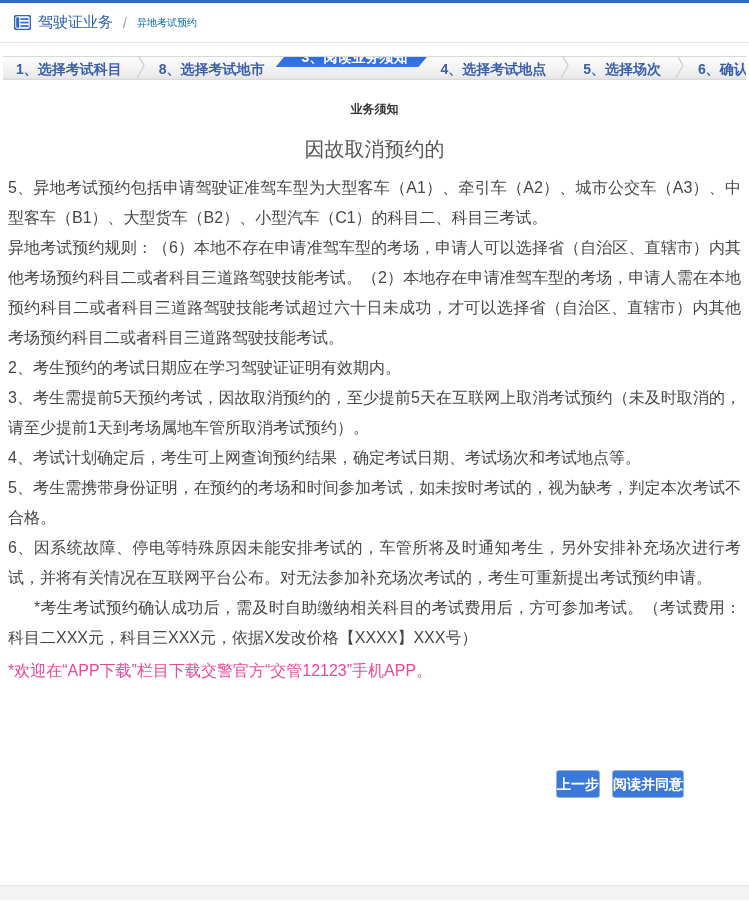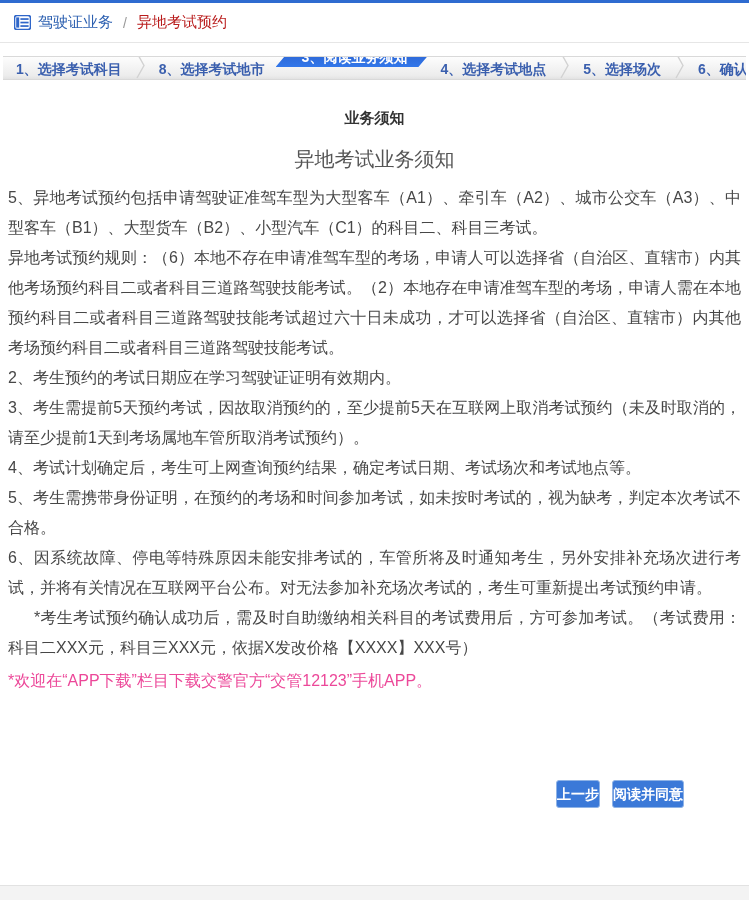--- a/index.html
+++ b/index.html
@@ -20,21 +20,21 @@
     height: 40px;
     display: flex;
     align-items: center;
     padding: 0 14px;
     border-bottom: 1px solid #e6e6e6;
     flex: 0 0 auto;
   }
   .crumb-icon { display: inline-flex; margin-right: 7px; }
   .crumb-link { color: #2b5fb0; font-size: 15px; font-weight: 400; cursor: pointer; }
   .crumb-sep { color: #999; font-size: 14px; margin: 0 10px; }
-  .crumb-current { color: #b91c1c; font-size: 15px; }
+  .crumb-current { color: #0369a1; font-size: 10px; }
 
   
   .stepbar-wrap { padding: 13px 3px 0 3px; flex: 0 0 au-to; }
   .stepbar {
     height: 24px;
     display: flex;
     align-items: flex-end;
     background: linear-gradient(180deg, #fdfdfd 0%, #ececec 85%, #e2e2e2 100%);
     border: 1px solid #d9d9d9;
     border-left: none;
@@ -58,24 +58,24 @@
     padding: 8px 22px 0 26px;
     margin: 12px -2px;
   }
   .step-sep { display: flex; align-items: center; padding: 0 1px; }
   .stepbar .filler { flex: 1; }
 
   
   .content { padding: 15px 8px 0 8px; flex: 1 1 auto; }
   .notice-title {
     text-align: center;
-    font-size: 15px;
+    font-size: 12px;
     font-weight: 700;
     color: #333;
-    margin-top: 14px;
+    margin-top: 6px;
   }
   .notice-subtitle {
     text-align: center;
     font-size: 20px;
     color: #555;
     margin: 18px 0 10px 0;
     font-weight: 400;
   }
   .para {
     font-size: 16px;
@@ -166,21 +166,21 @@
         </svg>
     </div>
     <div class="step">6、确认并提交</div>
 
     <div class="filler"></div>
   </div>
 </div>
 
 <div class="content">
   <div class="notice-title">业务须知</div>
-  <div class="notice-subtitle">异地考试业务须知</div>
+  <div class="notice-subtitle">因故取消预约的</div>
 
   <p class="para">5、异地考试预约包括申请驾驶证准驾车型为大型客车（A1）、牵引车（A2）、城市公交车（A3）、中型客车（B1）、大型货车（B2）、小型汽车（C1）的科目二、科目三考试。</p>
   <p class="para">异地考试预约规则：（6）本地不存在申请准驾车型的考场，申请人可以选择省（自治区、直辖市）内其他考场预约科目二或者科目三道路驾驶技能考试。（2）本地存在申请准驾车型的考场，申请人需在本地预约科目二或者科目三道路驾驶技能考试超过六十日未成功，才可以选择省（自治区、直辖市）内其他考场预约科目二或者科目三道路驾驶技能考试。</p>
   <p class="para">2、考生预约的考试日期应在学习驾驶证证明有效期内。</p>
   <p class="para">3、考生需提前5天预约考试，因故取消预约的，至少提前5天在互联网上取消考试预约（未及时取消的，请至少提前1天到考场属地车管所取消考试预约）。</p>
   <p class="para">4、考试计划确定后，考生可上网查询预约结果，确定考试日期、考试场次和考试地点等。</p>
   <p class="para">5、考生需携带身份证明，在预约的考场和时间参加考试，如未按时考试的，视为缺考，判定本次考试不合格。</p>
   <p class="para">6、因系统故障、停电等特殊原因未能安排考试的，车管所将及时通知考生，另外安排补充场次进行考试，并将有关情况在互联网平台公布。对无法参加补充场次考试的，考生可重新提出考试预约申请。</p>
   <p class="para indent">*考生考试预约确认成功后，需及时自助缴纳相关科目的考试费用后，方可参加考试。（考试费用：科目二XXX元，科目三XXX元，依据X发改价格【XXXX】XXX号）</p>
   <p class="para app-note">*欢迎在“APP下载”栏目下载交警官方“交管12123”手机APP。</p>

